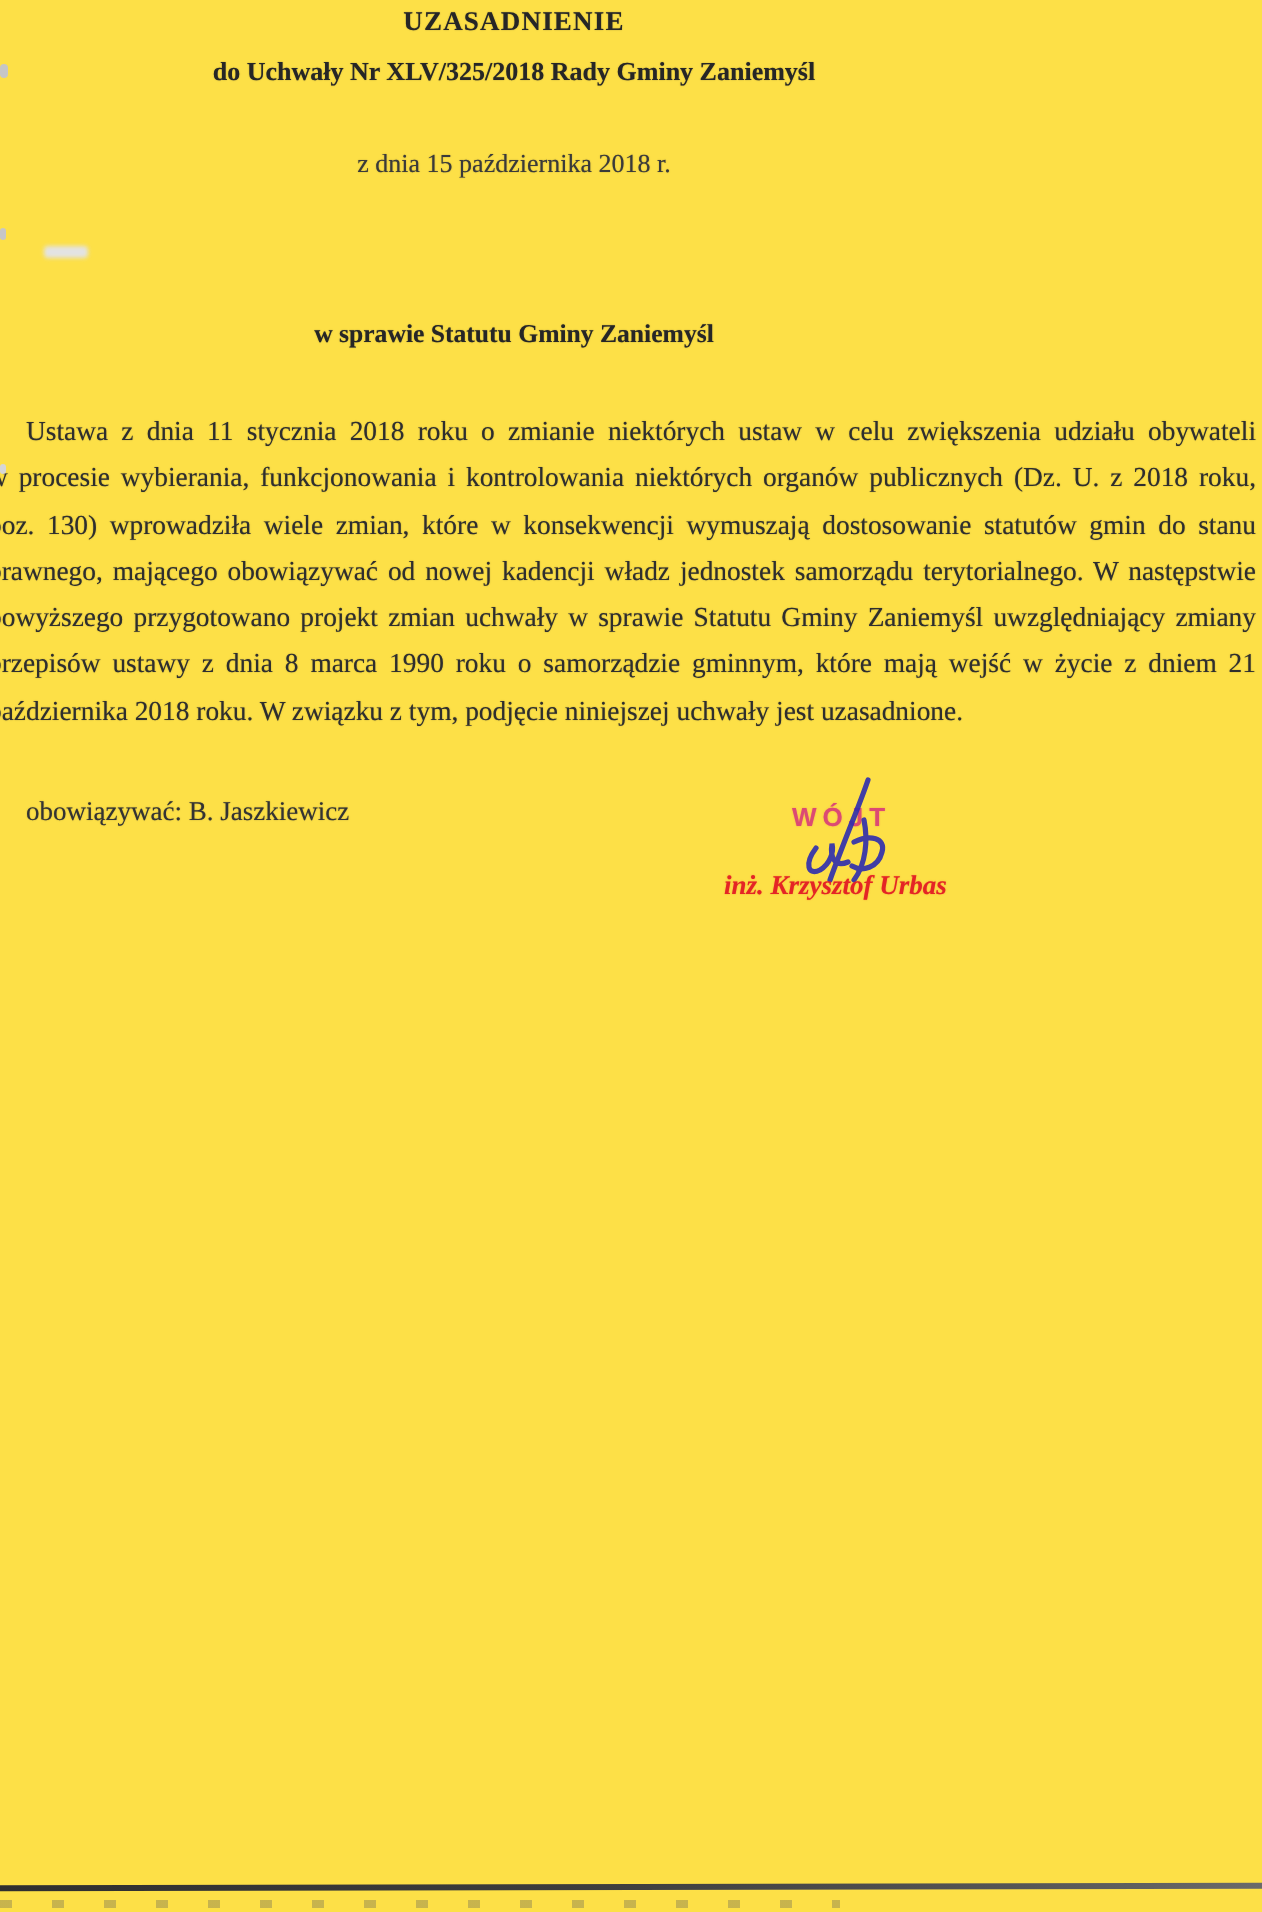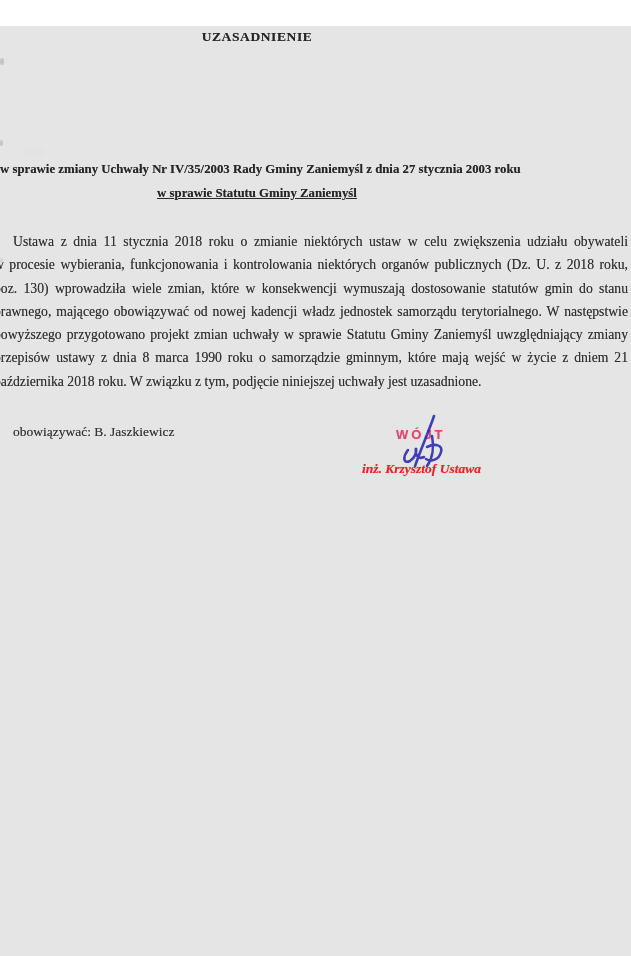--- a/index.html
+++ b/index.html
@@ -6,38 +6,37 @@
   body {
     width: 631px; height: 956px;
     background: #ffffff;
     position: relative;
     overflow: hidden;
     font-family: "Liberation Serif", serif;
     color: #262626;
   }
   .page {
     position: absolute; inset: 0;
-    background: #e5e5e5;
-    margin-top: 26px;
+    background: #fde047;
   }
   .scan-text {
     text-shadow: 0 0 0.6px rgba(45,45,45,0.55);
   }
   
   .head-center {
     position: absolute;
     left: 0; width: 514px;
     text-align: center;
     white-space: nowrap;
   }
   .doc-title    { top: 3px;   font-weight: bold; font-size: 13.5px; letter-spacing: 0.6px; }
   .doc-subtitle { top: 28px;  font-weight: bold; font-size: 13px; }
   .doc-date     { top: 74px;  font-weight: normal; font-size: 13px; color: #3a3a3a; }
   .subject-1    { top: 136px; font-weight: bold; font-size: 12.8px; }
-  .subject-2    { top: 160px; font-weight: bold; font-size: 12.8px; text-decoration: underline; }
+  .subject-2    { top: 160px; font-weight: bold; font-size: 12.8px; }
 
   .body-par {
     position: absolute;
     top: 204px; left: -6px; width: 634px;
     font-size: 13.7px;
     color: #2e2e2e;
   }
   .line {
     height: 23.3px; line-height: 23.3px;
     white-space: nowrap;
@@ -99,23 +98,24 @@
   .speck.s3 { left: 22px; top: 123px; width: 22px; height: 6px; background: #e3e3e3; filter: blur(1px); }
   .speck.s4 { left: 0; top: 232px; width: 3px; height: 5px; background: #d6d6d6; }
 </style>
 </head>
 <body>
 
 <div class="page">
 
   <div class="head-center doc-title scan-text">UZASADNIENIE</div>
 
+  <div class="head-center doc-subtitle scan-text">do Uchwały Nr XLV/325/2018 Rady Gminy Zaniemyśl</div>
 
+  <div class="head-center doc-date scan-text">z dnia 15 października 2018 r.</div>
 
-  <div class="head-center subject-1 scan-text">w sprawie zmiany Uchwały Nr IV/35/2003 Rady Gminy Zaniemyśl z dnia 27 stycznia 2003 roku</div>
 
   <div class="head-center subject-2 scan-text">w sprawie Statutu Gminy Zaniemyśl</div>
 
   <div class="body-par scan-text">
     <div class="line first">Ustawa z dnia 11 stycznia 2018 roku o zmianie niektórych ustaw w celu zwiększenia udziału obywateli</div>
     <div class="line">w procesie wybierania, funkcjonowania i kontrolowania niektórych organów publicznych (Dz. U. z 2018 roku,</div>
     <div class="line">poz. 130) wprowadziła wiele zmian, które w konsekwencji wymuszają dostosowanie statutów gmin do stanu</div>
     <div class="line">prawnego, mającego obowiązywać od nowej kadencji władz jednostek samorządu terytorialnego. W następstwie</div>
     <div class="line">powyższego przygotowano projekt zmian uchwały w sprawie Statutu Gminy Zaniemyśl uwzględniający zmiany</div>
     <div class="line">przepisów ustawy z dnia 8 marca 1990 roku o samorządzie gminnym, które mają wejść w życie z dniem 21</div>
@@ -128,21 +128,21 @@
 
   <svg class="signature" viewBox="0 0 58 58" xmlns="http://www.w3.org/2000/svg">
     <g fill="none" stroke="#2d2db0" stroke-width="2.6" stroke-linecap="round" opacity="0.9">
       <path d="M 38 2 C 34 14 27 30 19 52"></path>
       <path d="M 12 36 C 6 44 8 50 14 47 C 19 44 21 38 20 34 C 19 40 21 46 28 43"></path>
       <path d="M 36 22 C 38 32 37 44 31 52"></path>
       <path d="M 31 33 C 39 29 47 31 45 38 C 43 46 35 48 30 45"></path>
     </g>
   </svg>
 
-  <div class="stamp-name">inż. Krzysztof Ustawa</div>
+  <div class="stamp-name">inż. Krzysztof Urbas</div>
 
   <div class="scan-edge-line"></div>
   <div class="scan-noise"></div>
   <div class="speck s1"></div>
   <div class="speck s2"></div>
   <div class="speck s3"></div>
   <div class="speck s4"></div>
 
 </div>
 

